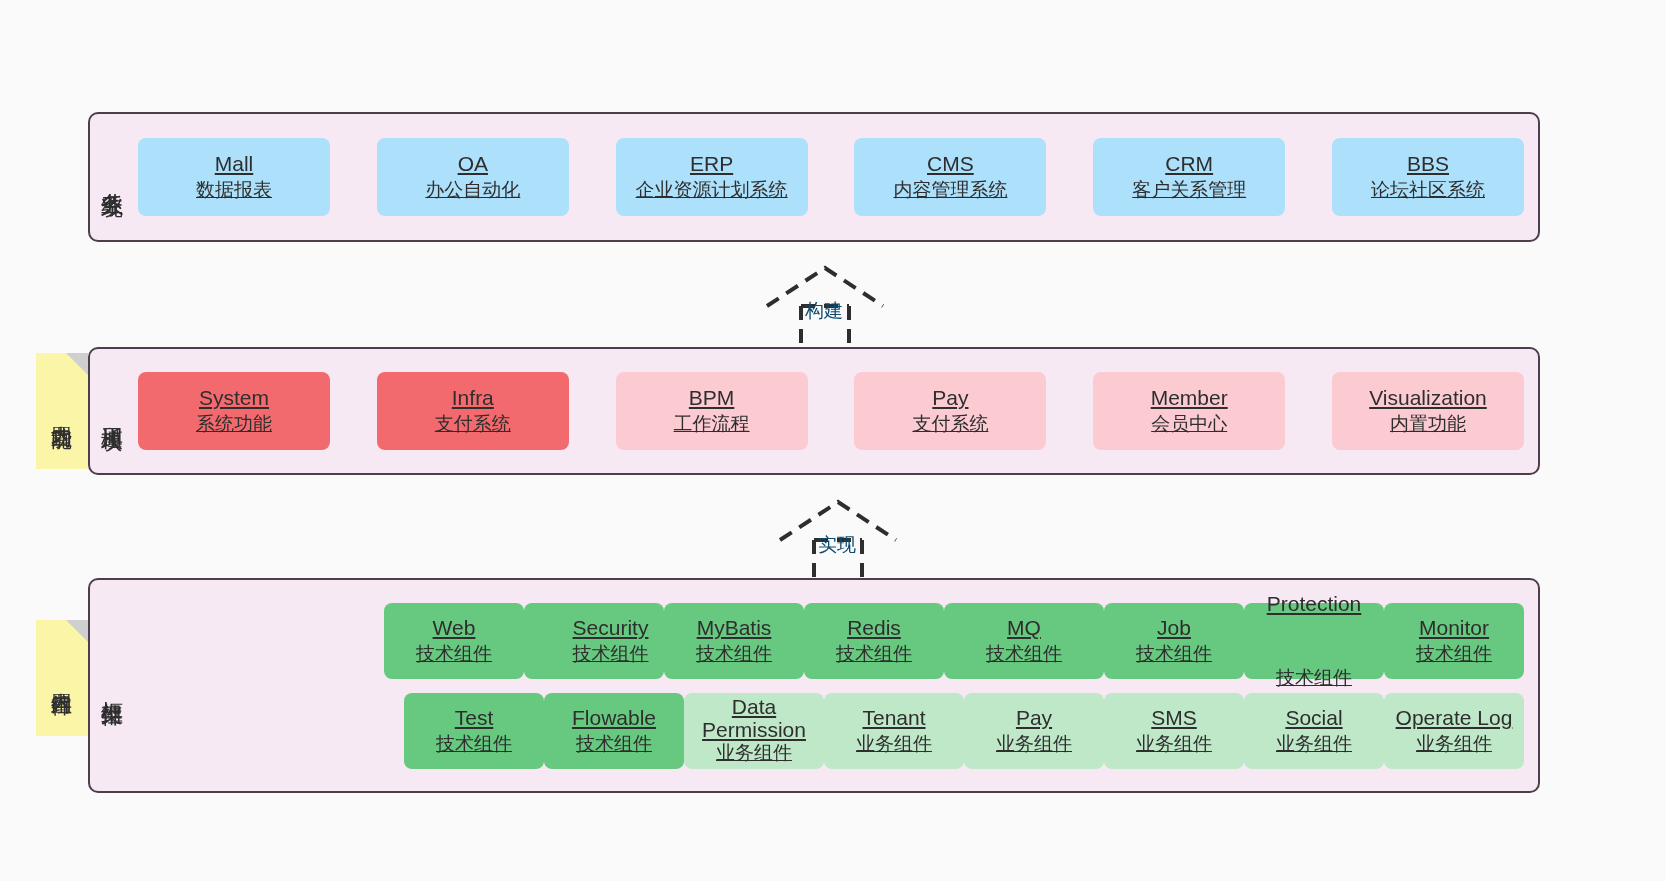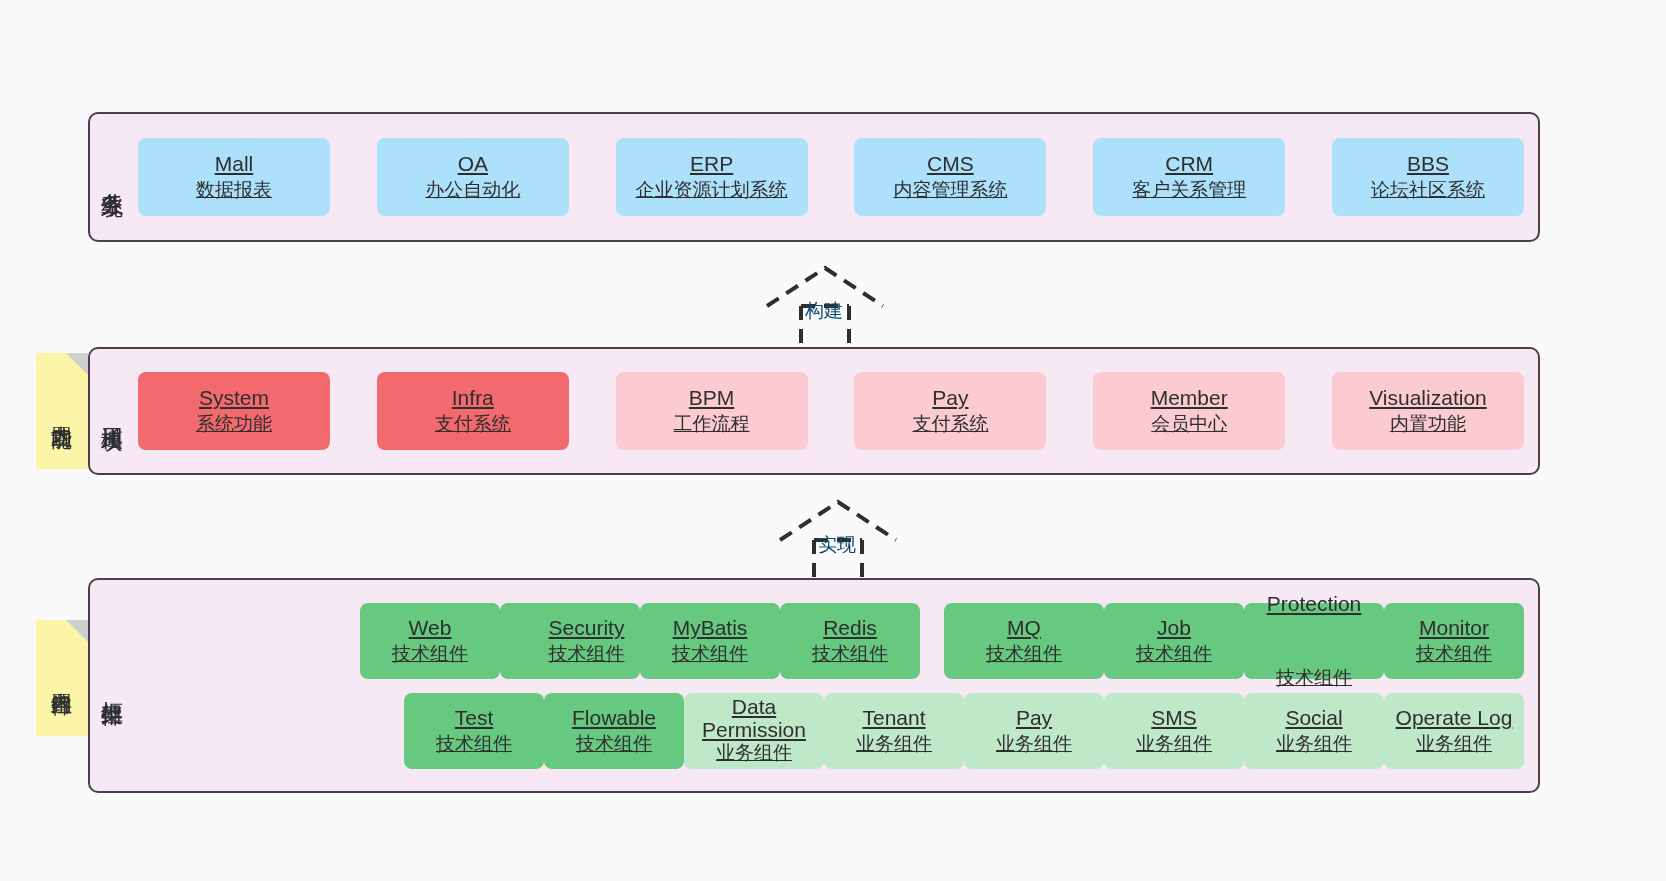--- a/index.html
+++ b/index.html
@@ -230,21 +230,21 @@
         <span class="cn">技术组件</span>
       </div>
       <div class="card c-green" style="width:140px;height:76px;">
         <span class="en">MyBatis</span>
         <span class="cn">技术组件</span>
       </div>
       <div class="card c-green" style="width:140px;height:76px;">
         <span class="en">Redis</span>
         <span class="cn">技术组件</span>
       </div>
-      <div class="card c-green" style="width:160px;height:76px;margin-left:24px;">
+      <div class="card c-green" style="width:160px;height:76px;">
         <span class="en">MQ</span>
         <span class="cn">技术组件</span>
       </div>
       <div class="card c-green" style="width:140px;height:76px;">
         <span class="en">Job</span>
         <span class="cn">技术组件</span>
       </div>
       <div class="card c-green" style="width:140px;height:76px;gap:48px;">
         <span class="en">Protection</span>
         <span class="cn">技术组件</span>

